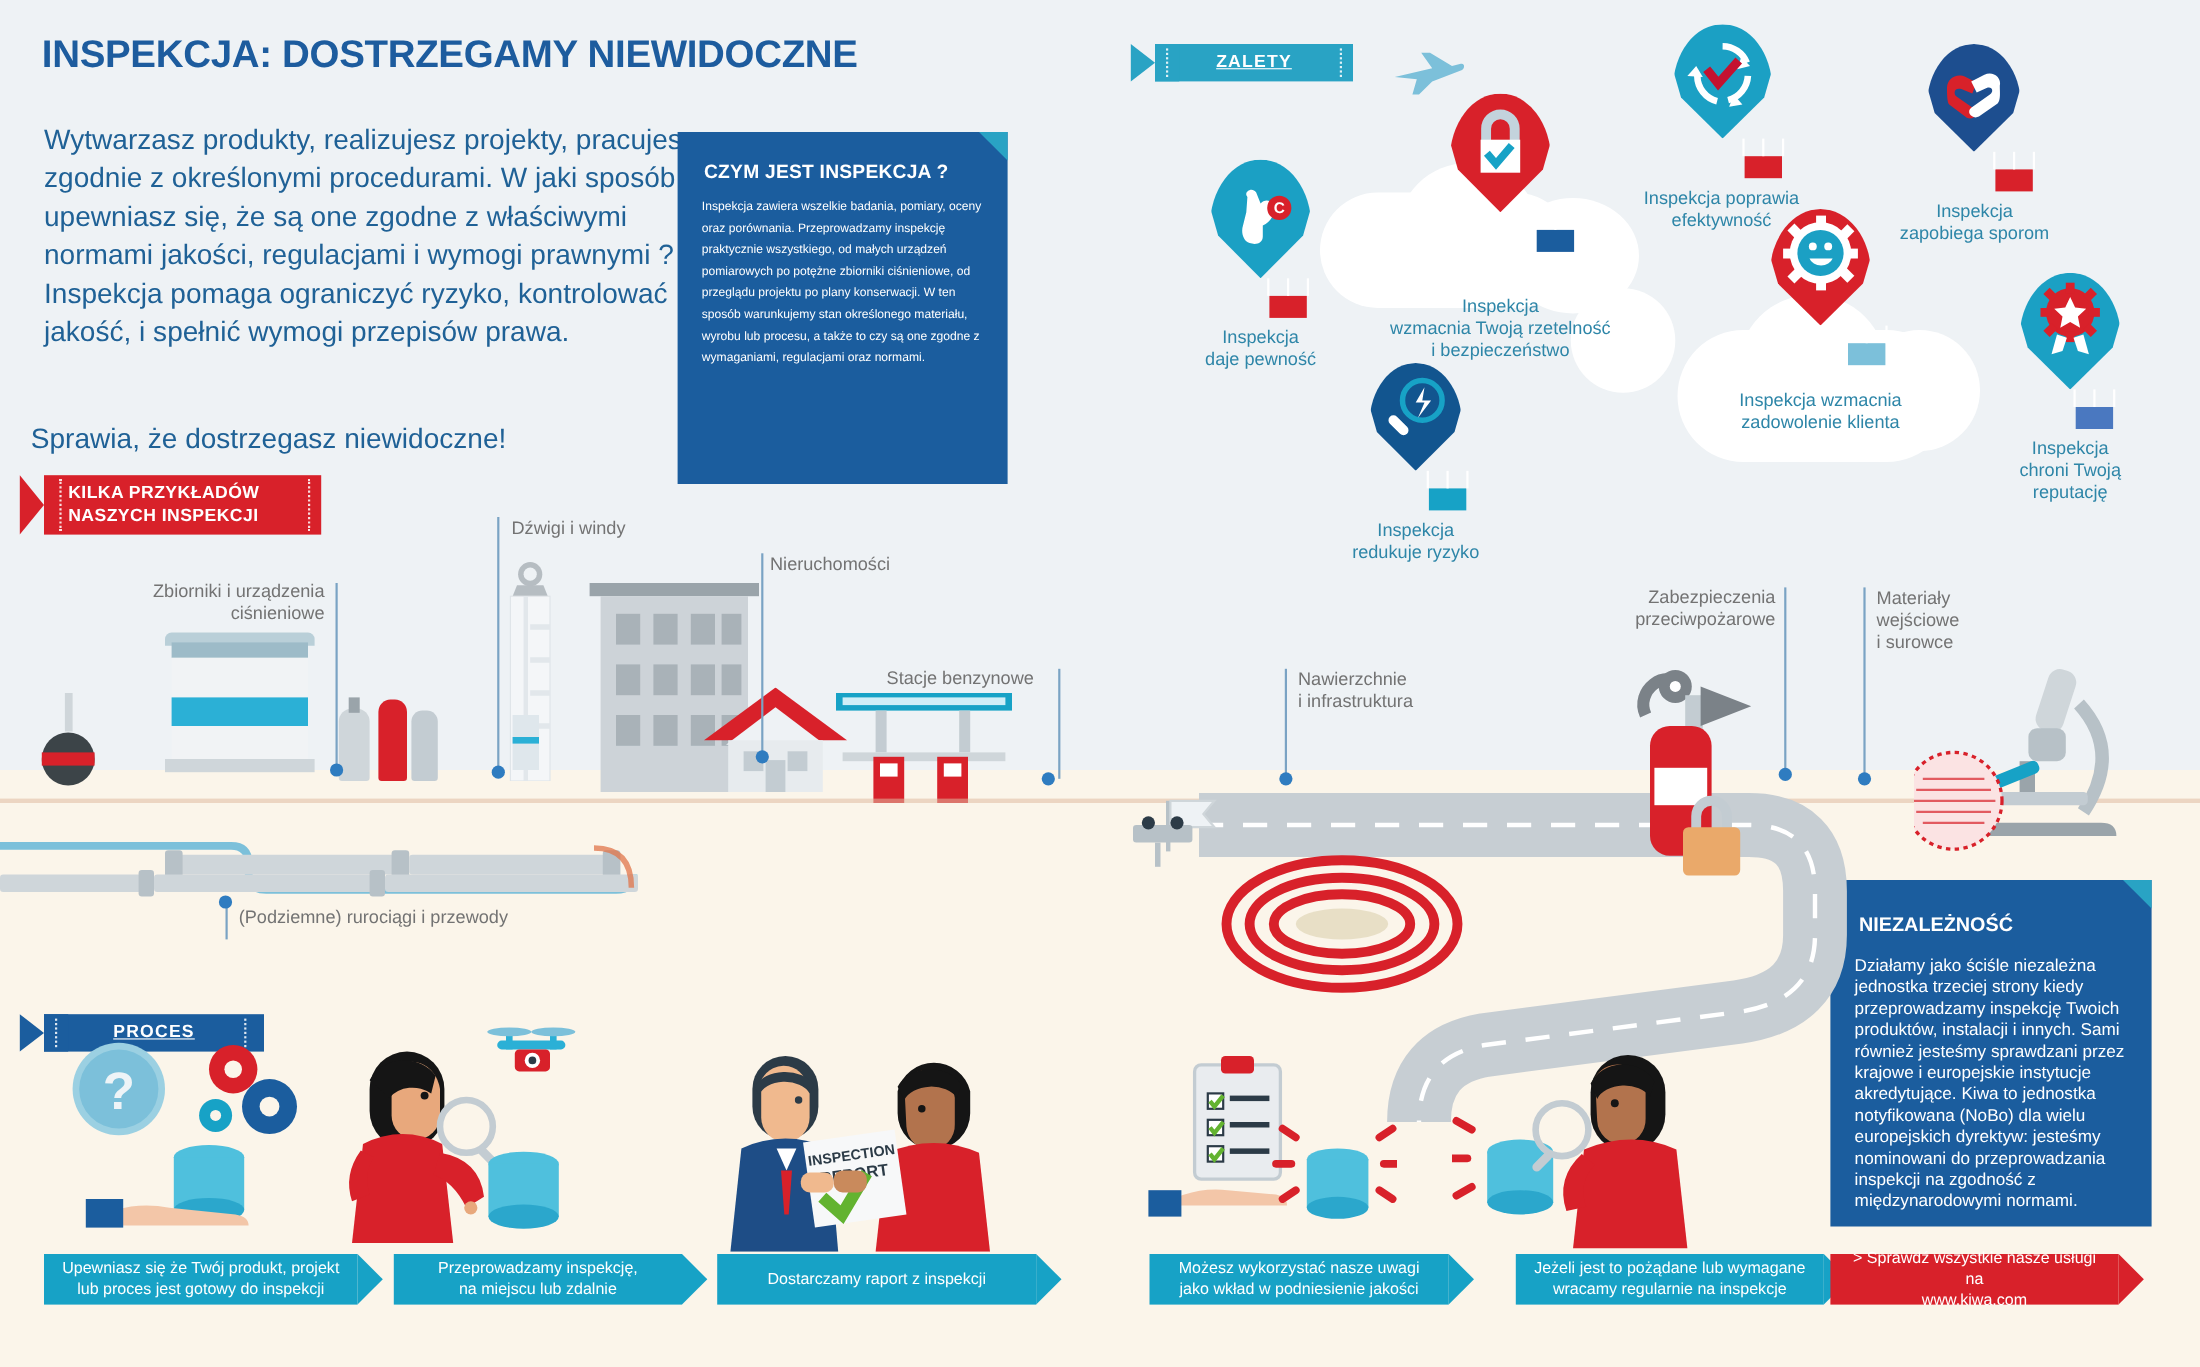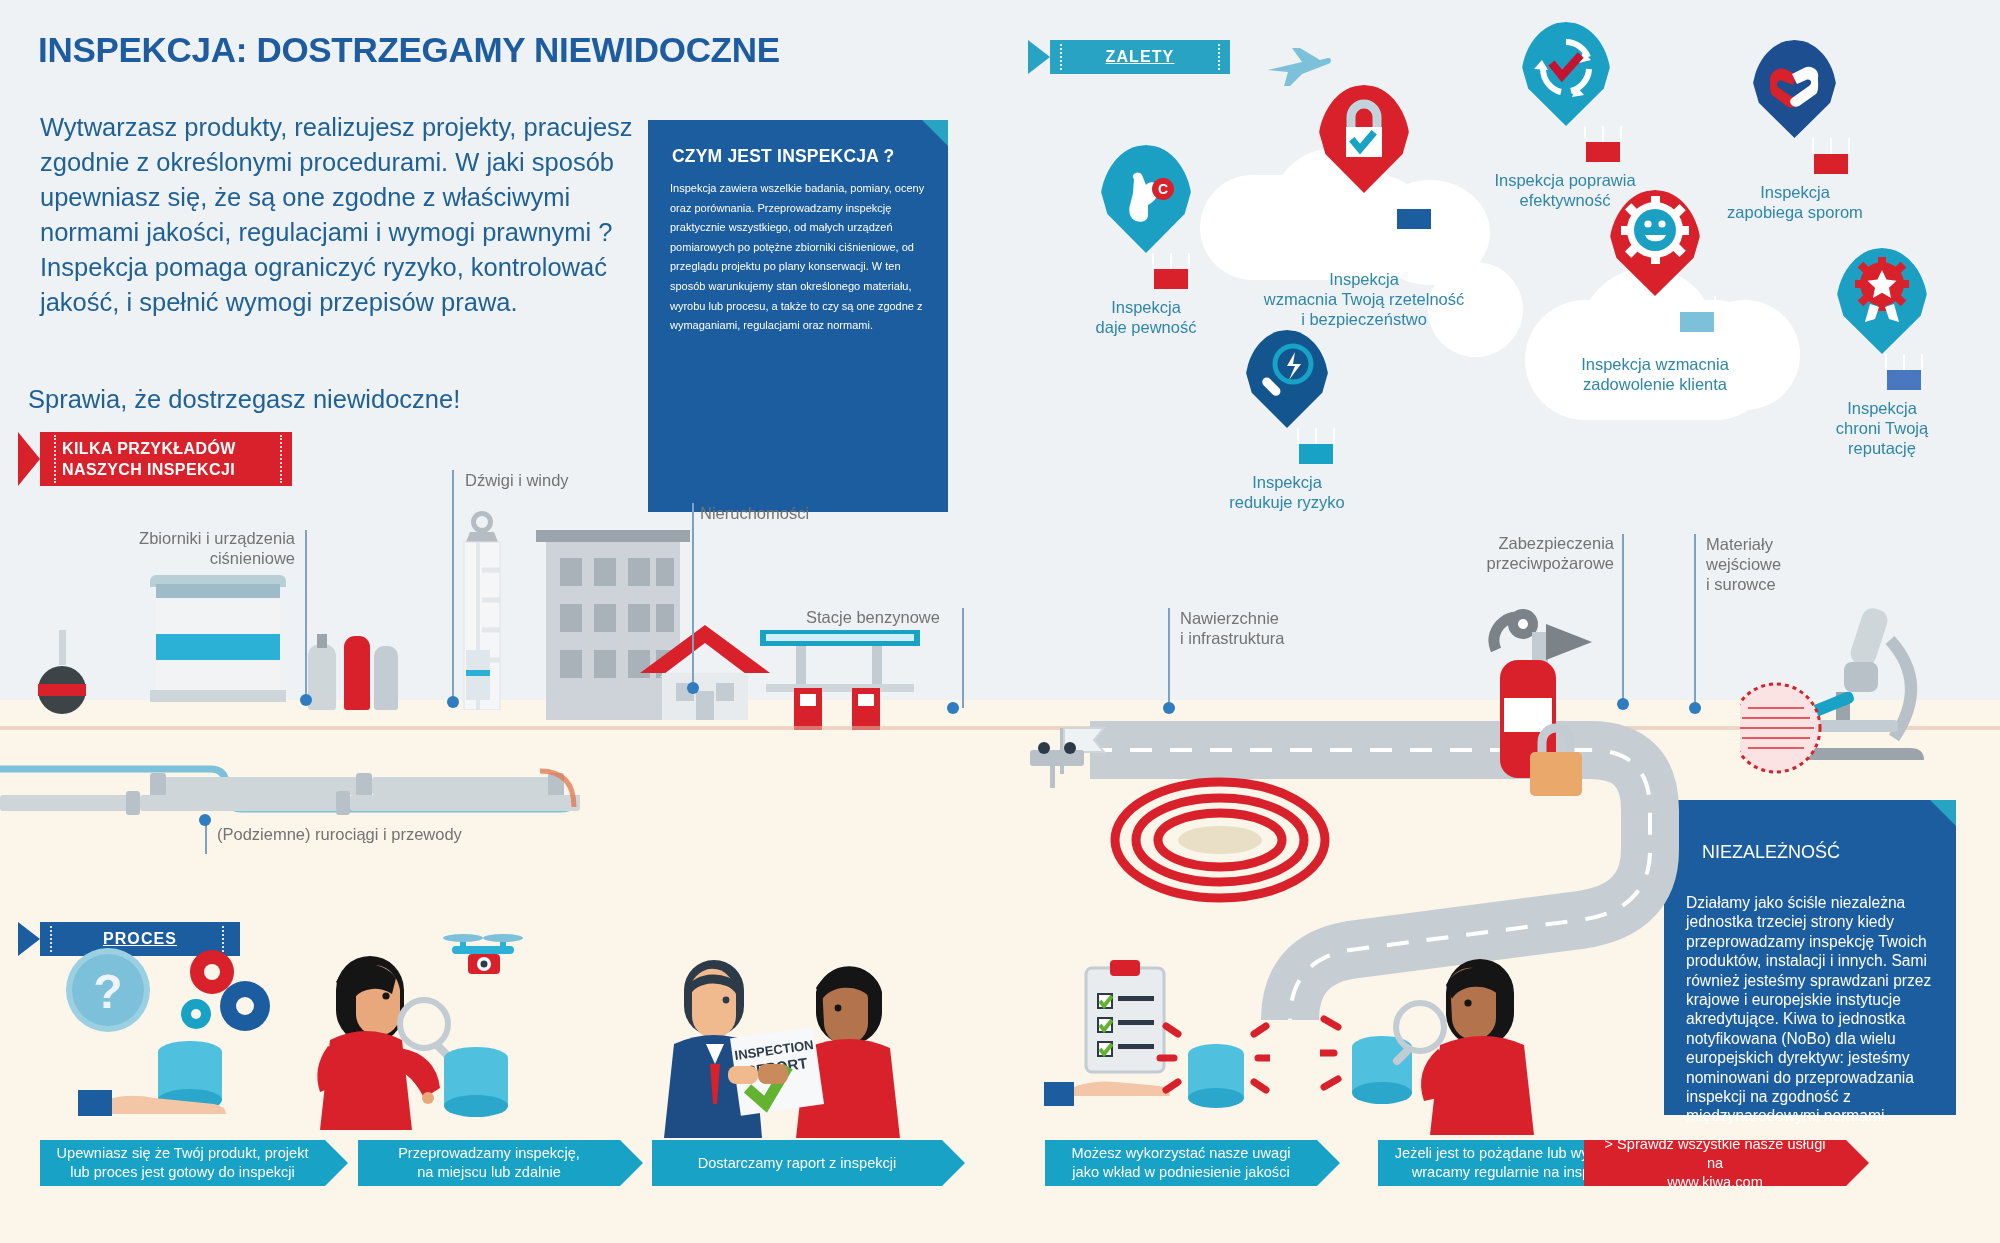--- a/index.html
+++ b/index.html
@@ -15,28 +15,28 @@
   #landscape{position:absolute;left:0;top:700px;width:2000px;height:543px;background:#fbf5ea;}
   #sky{position:absolute;left:0;top:0;width:2000px;height:700px;background:#eef2f5;}
 
   
   #title{left:38px;top:30px;font-size:35px;font-weight:bold;letter-spacing:-0.3px;color:#1d5c9e;font-family:"Liberation Sans",sans-serif;}
   #lead{left:40px;top:110px;width:600px;font-size:25.5px;line-height:35px;color:#1f6196;}
   #tagline{left:28px;top:385px;font-size:25.5px;color:#1f6196;}
 
   
   .panel{background:#1b5d9e;color:#fff;}
-  #czym{left:648px;top:120px;width:300px;height:392px;}
+  #czym{left:616px;top:120px;width:300px;height:320px;}
   #czym .fold{position:absolute;right:0;top:0;width:0;height:0;border-left:26px solid transparent;border-top:26px solid #29a3c4;}
   #czym h3{margin:0;padding:26px 24px 12px 24px;font-size:17.5px;font-weight:bold;letter-spacing:.2px;}
   #czym p{margin:0;padding:0 22px;font-size:11px;line-height:19.6px;font-weight:400;}
 
   #niez{left:1664px;top:800px;width:292px;height:315px;}
   #niez .fold{position:absolute;right:0;top:0;width:0;height:0;border-left:26px solid transparent;border-top:26px solid #29a3c4;}
-  #niez h3{margin:16px;padding:26px 22px 14px 22px;font-size:18px;font-weight:normal;}
+  #niez h3{margin:4px;padding:26px 22px 14px 22px;font-size:18px;font-weight:bold;}
   #niez p{margin:0;padding:0 22px;font-size:15.6px;line-height:19.4px;font-weight:300;}
 
   
   .ribbon{height:34px;display:flex;align-items:center;justify-content:center;color:#fff;font-weight:bold;font-size:16px;letter-spacing:1.1px;
           position:relative;text-decoration:underline;}
   .ribbon:before{content:"";position:absolute;left:0;top:0;height:100%;width:22px;background:inherit;}
   .ribbon .notch{position:absolute;left:-22px;top:0;width:0;height:0;border-top:17px solid transparent;border-bottom:17px solid transparent;}
   .dashes{position:absolute;top:4px;bottom:4px;width:0;border-left:2px dotted rgba(255,255,255,.85);}
 
   #zalety{left:1050px;top:40px;width:180px;background:#29a3c4;}
@@ -578,16 +578,16 @@
   <span>Dostarczamy raport z inspekcji</span>
 </div>
 <div class="step" style="left:1045px;top:1140px;width:272px;">
   <span class="tip"></span>
   <span>Możesz wykorzystać nasze uwagi<br>jako wkład w podniesienie jakości</span>
 </div>
 <div class="step" style="left:1352px;top:1140px;width:280px;margin-left:26px;">
   <span class="tip"></span>
   <span>Jeżeli jest to pożądane lub wymagane<br>wracamy regularnie na inspekcje</span>
 </div>
-<div class="step red" style="left:1584px;top:1140px;width:262px;">
+<div class="step red" style="left:1664px;top:1140px;width:262px;">
   <span class="tip"></span>
   <span>&gt; Sprawdź wszystkie nasze usługi na<br>www.kiwa.com</span>
 </div>
 
 </body></html>

